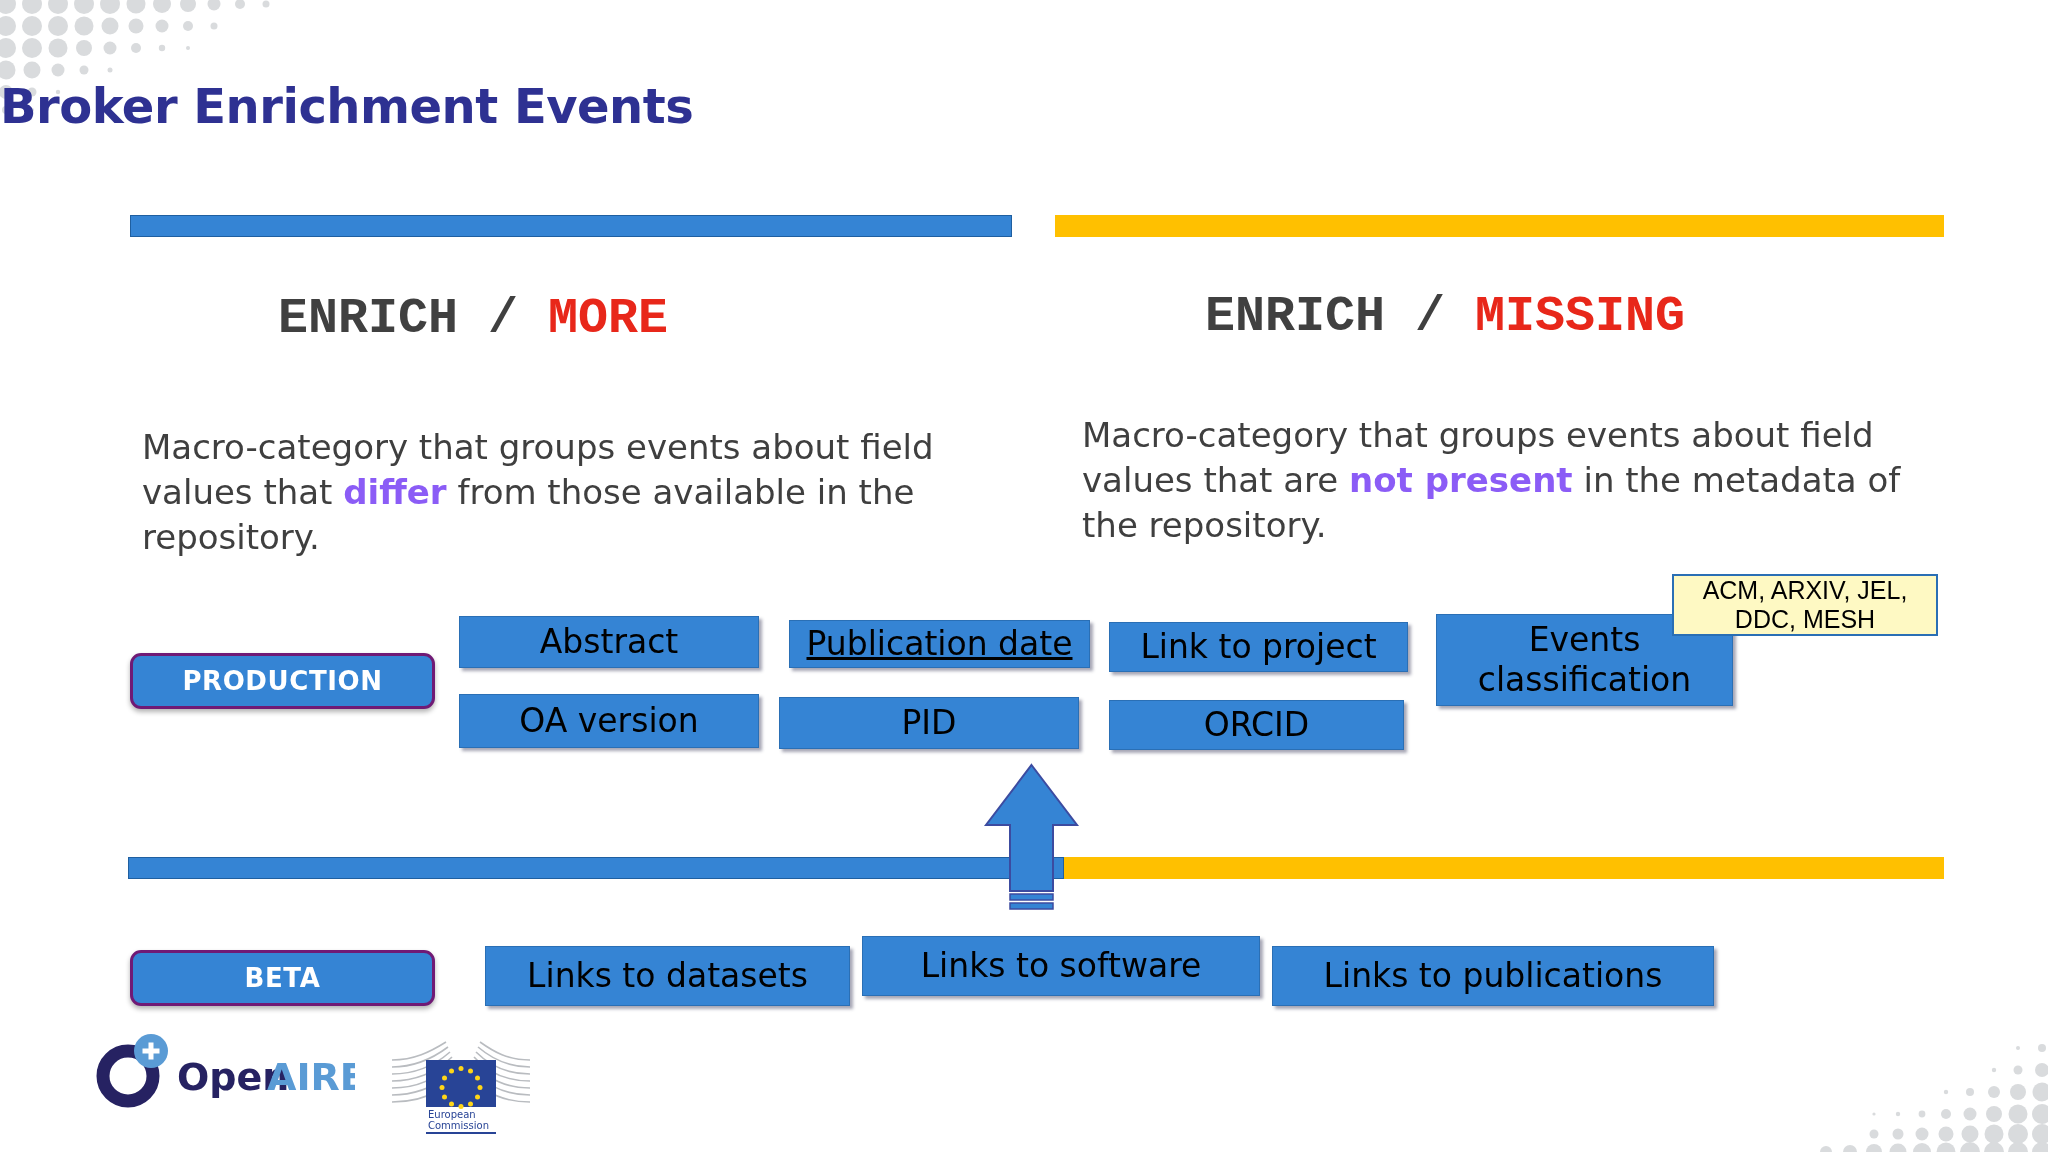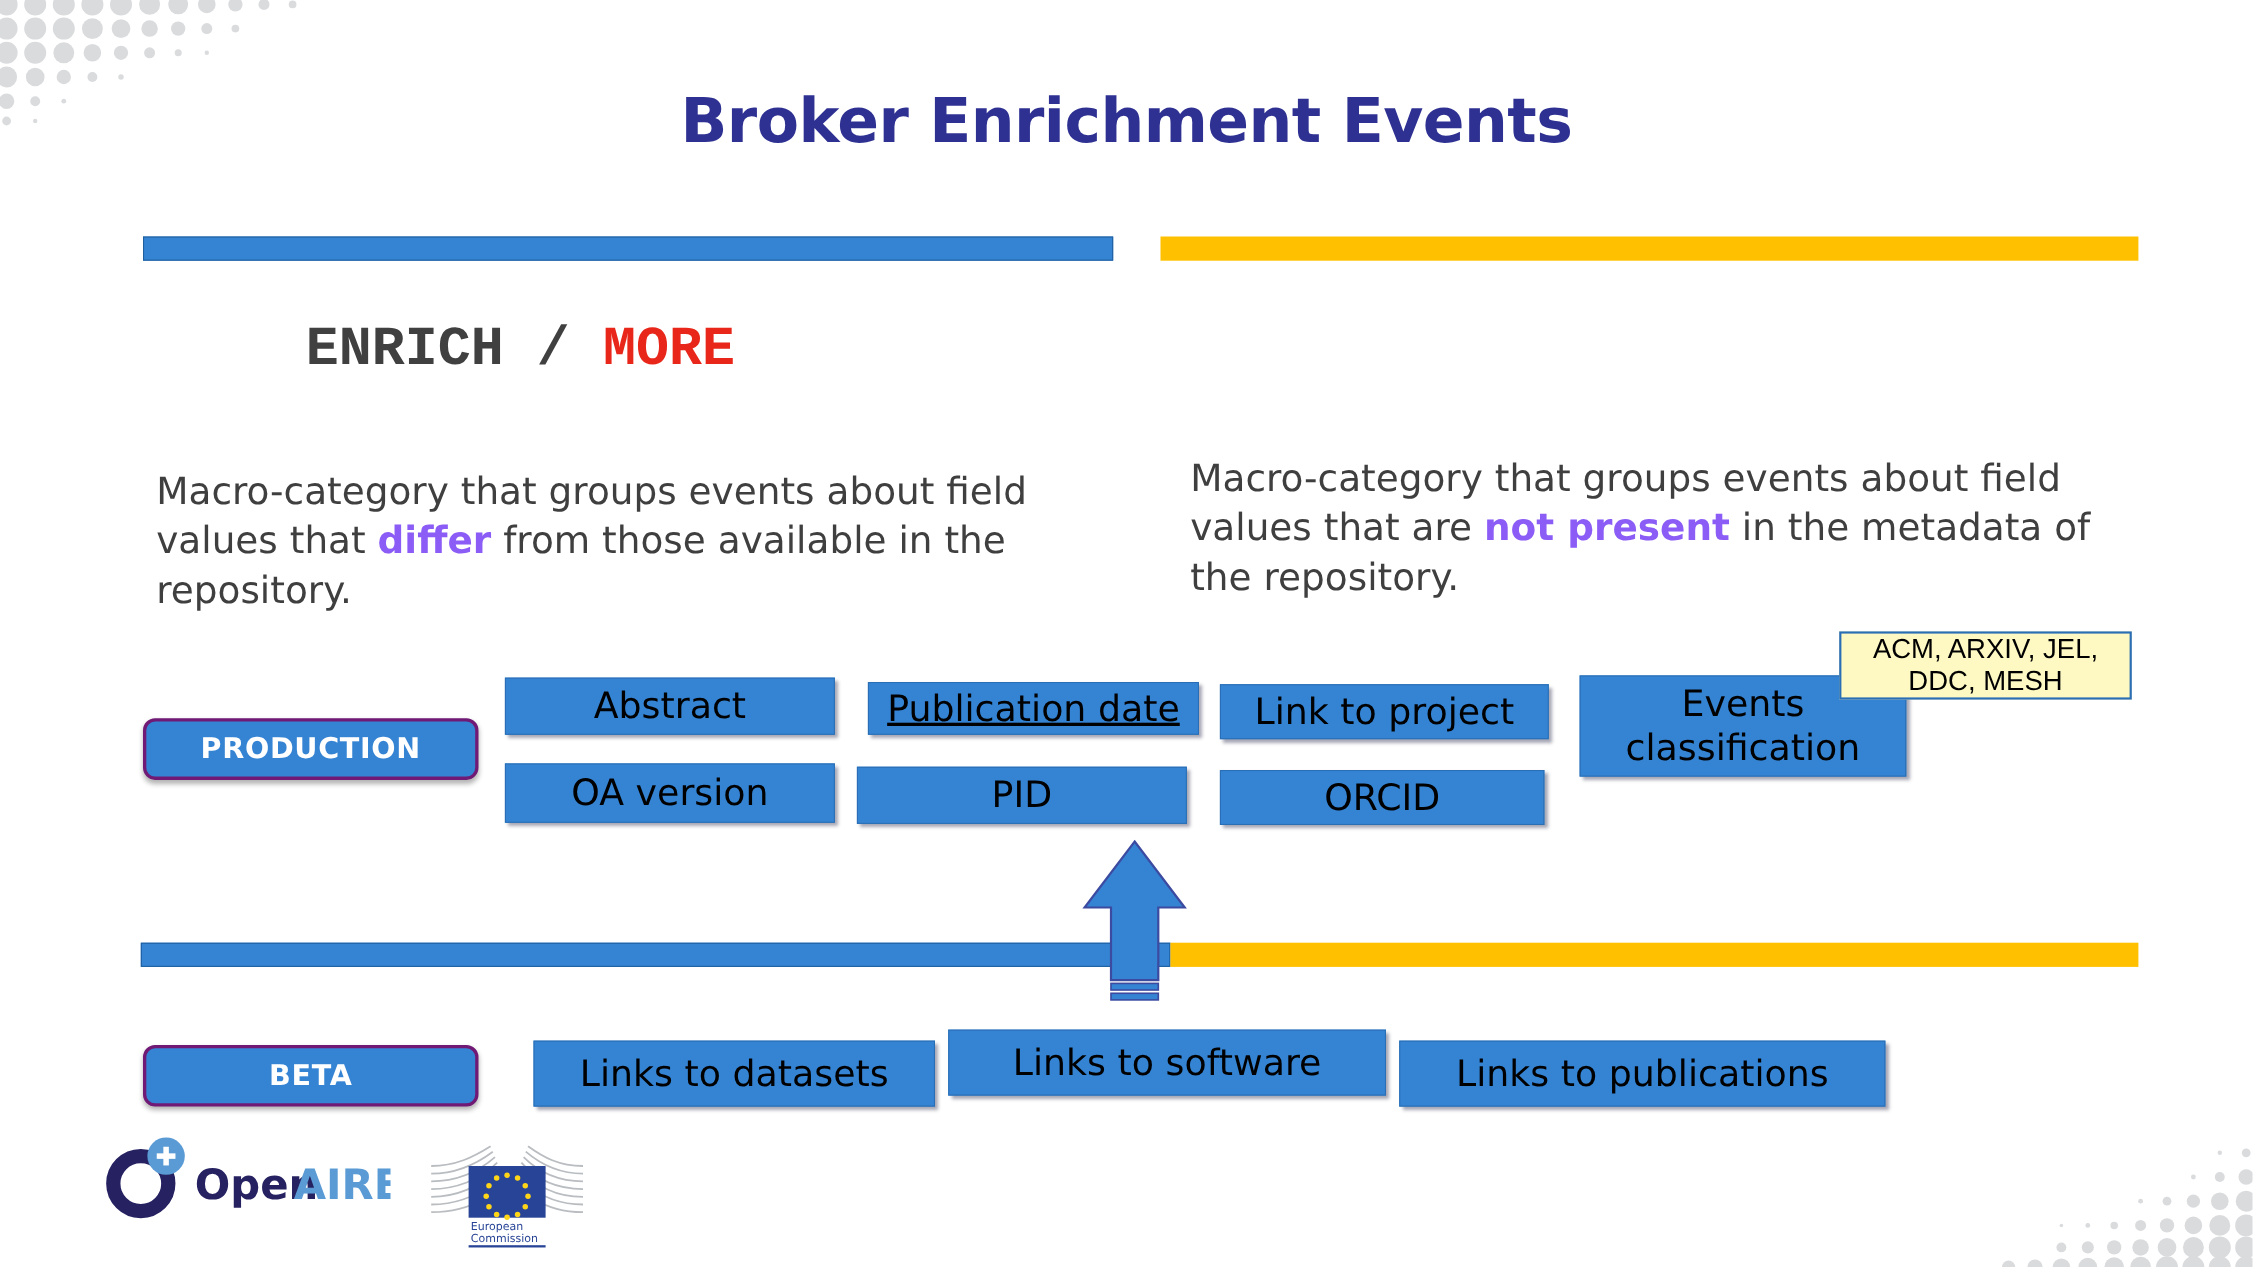--- a/index.html
+++ b/index.html
@@ -24,24 +24,24 @@
     pointer-events: none;
   }
   .halftone svg { display: block; }
 
   
   .slide-title {
     position: absolute;
     left: 0;
     top: 78px;
     width: 2048px;
-    text-align: center;
+    text-align: left;
     font-family: "DejaVu Sans", sans-serif;
     font-weight: bold;
-    font-size: 56px;
+    font-size: 48px;
     letter-spacing: -0.5px;
     color: #2E3192;
   }
 
   
   .rule {
     position: absolute;
     height: 22px;
   }
   .rule-blue   { background: #3584D4; border: 1px solid #1F5FA0; box-sizing: border-box; }
@@ -265,20 +265,23 @@
 
   <div class="slide-title">Broker Enrichment Events</div>
 
   <div class="rule rule-blue" id="rule-top-left"></div>
   <div class="rule rule-yellow" id="rule-top-right"></div>
 
   <div class="col-head" id="head-more">
     <span>ENRICH</span><span>&nbsp;</span><span class="slash">/</span><span>&nbsp;</span><span class="accent">MORE</span>
   </div>
 
+  <div class="col-head" id="head-missing">
+    <span>ENRICH</span><span>&nbsp;</span><span class="slash">/</span><span>&nbsp;</span><span class="accent">MISSING</span>
+  </div>
 
   <div class="col-body" id="body-more">
     <span>Macro-category that groups events about field values that </span><b>differ</b><span> from those available in the repository.</span>
   </div>
 
   <div class="col-body" id="body-missing">
     <span>Macro-category that groups events about field values that are </span><b>not present</b><span> in the metadata of the repository.</span>
   </div>
 
   <div class="pill" id="pill-production">PRODUCTION</div>

